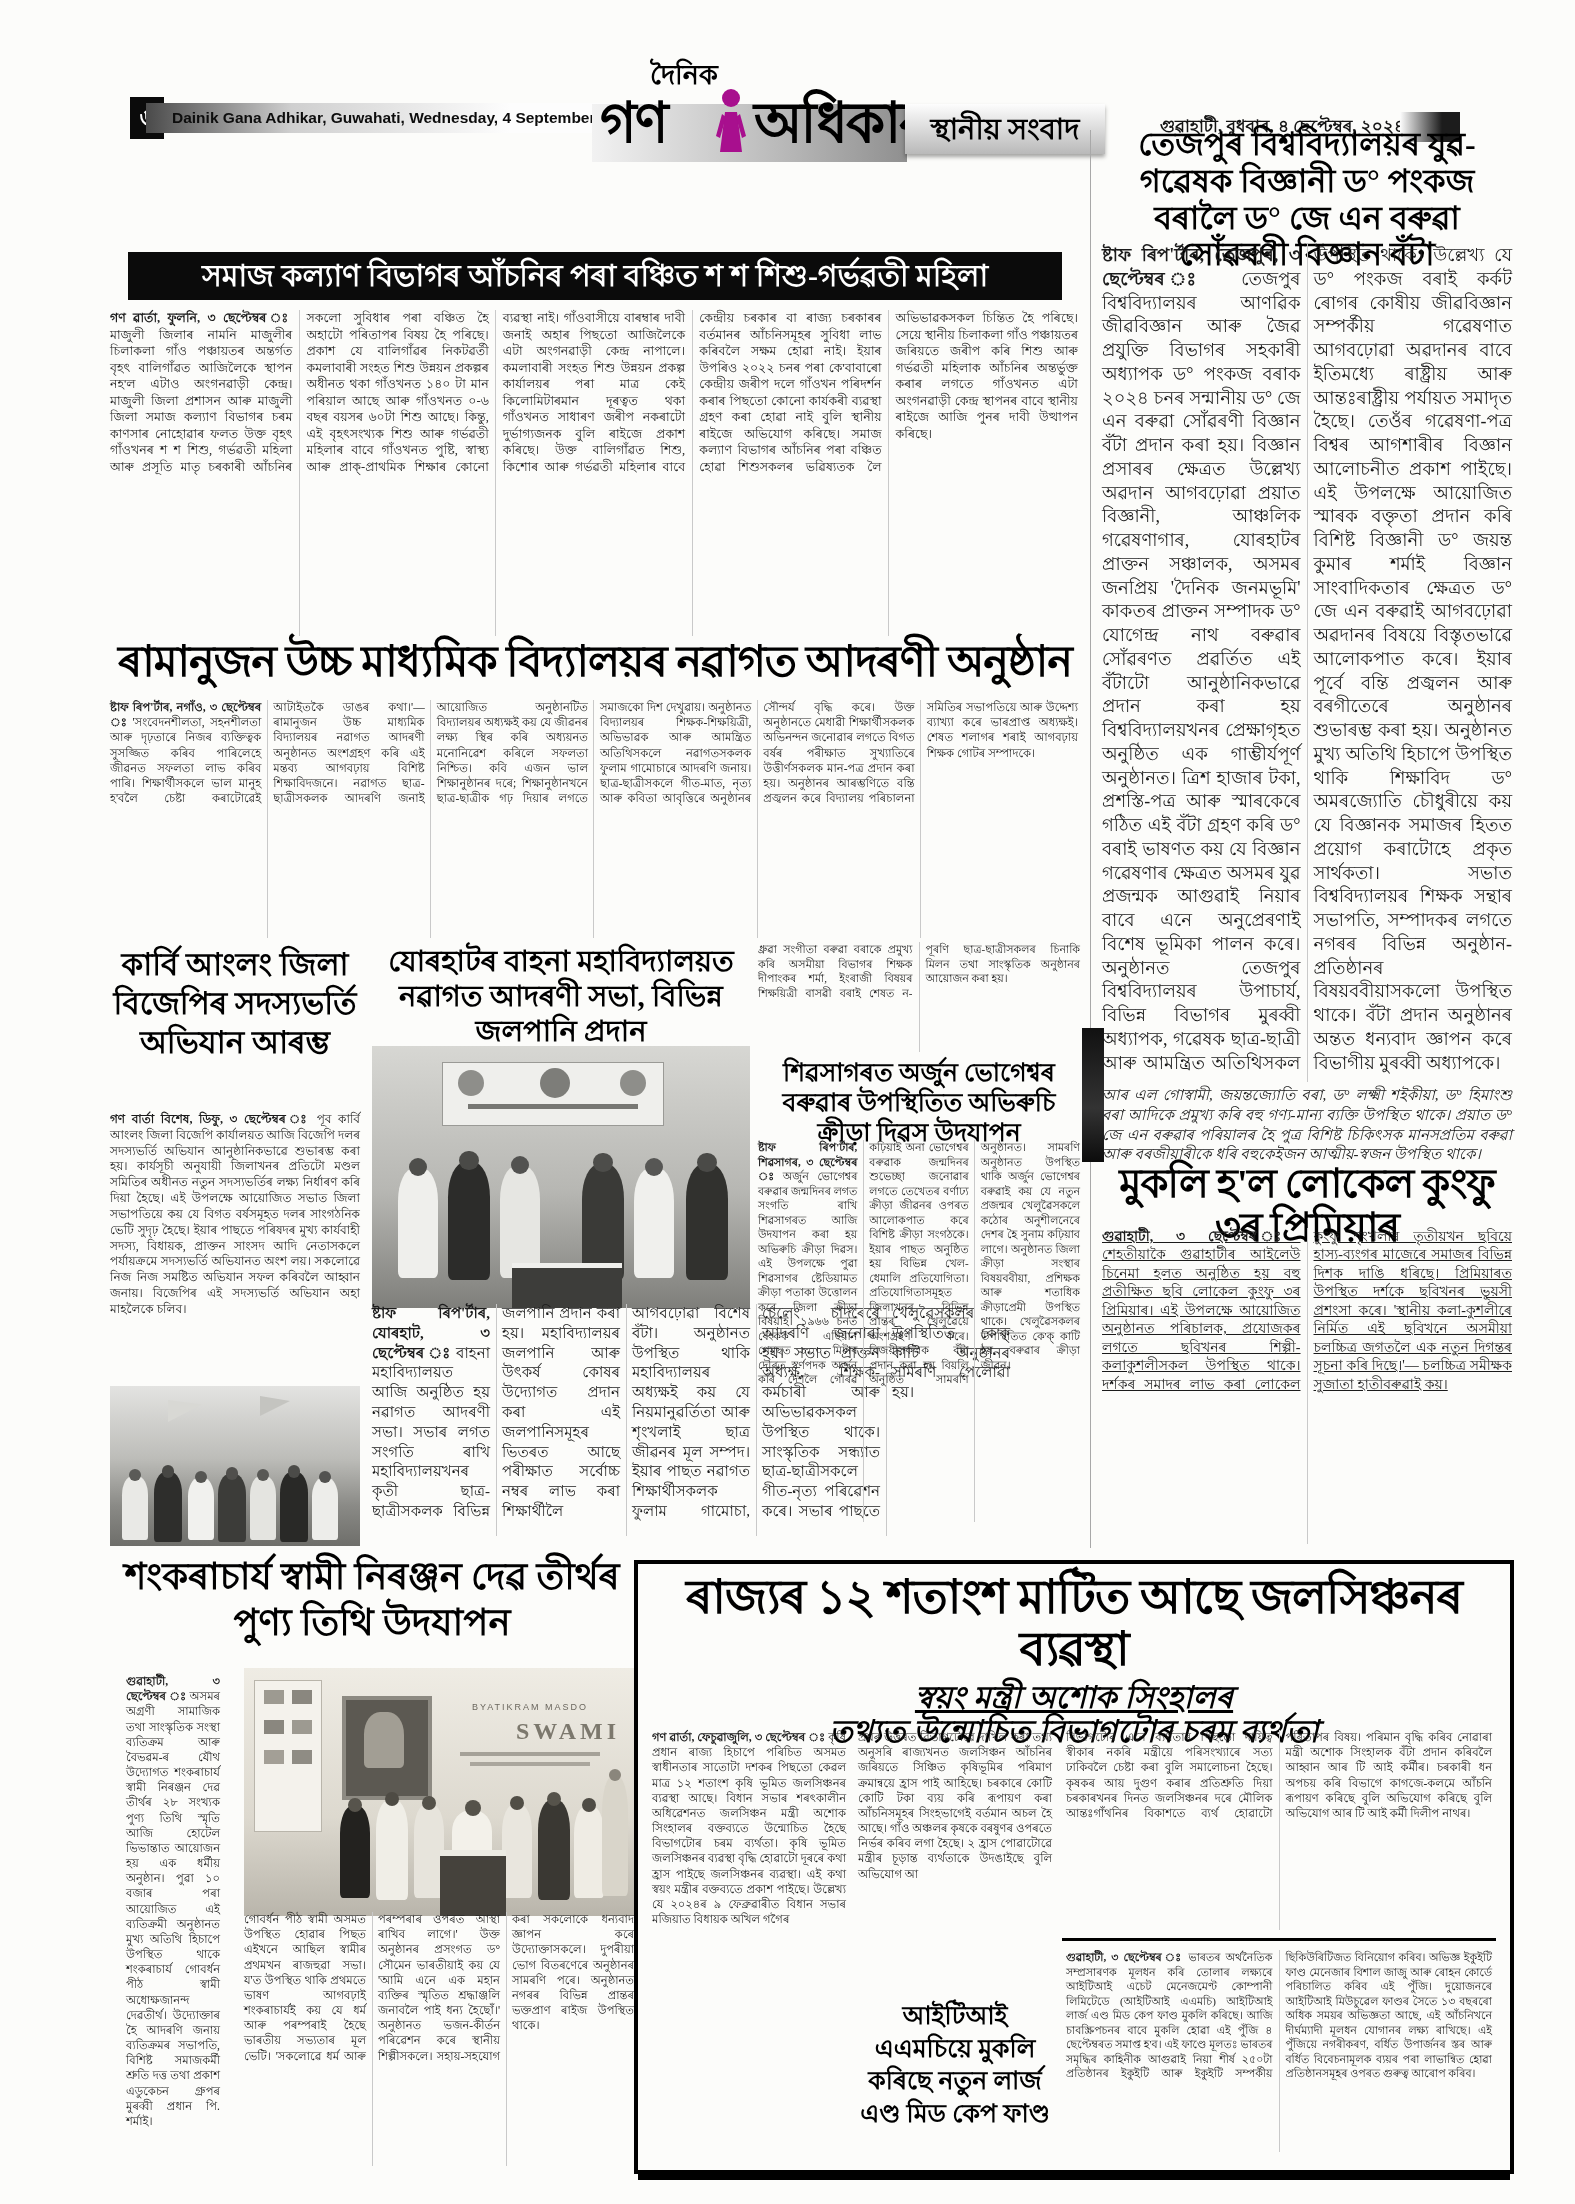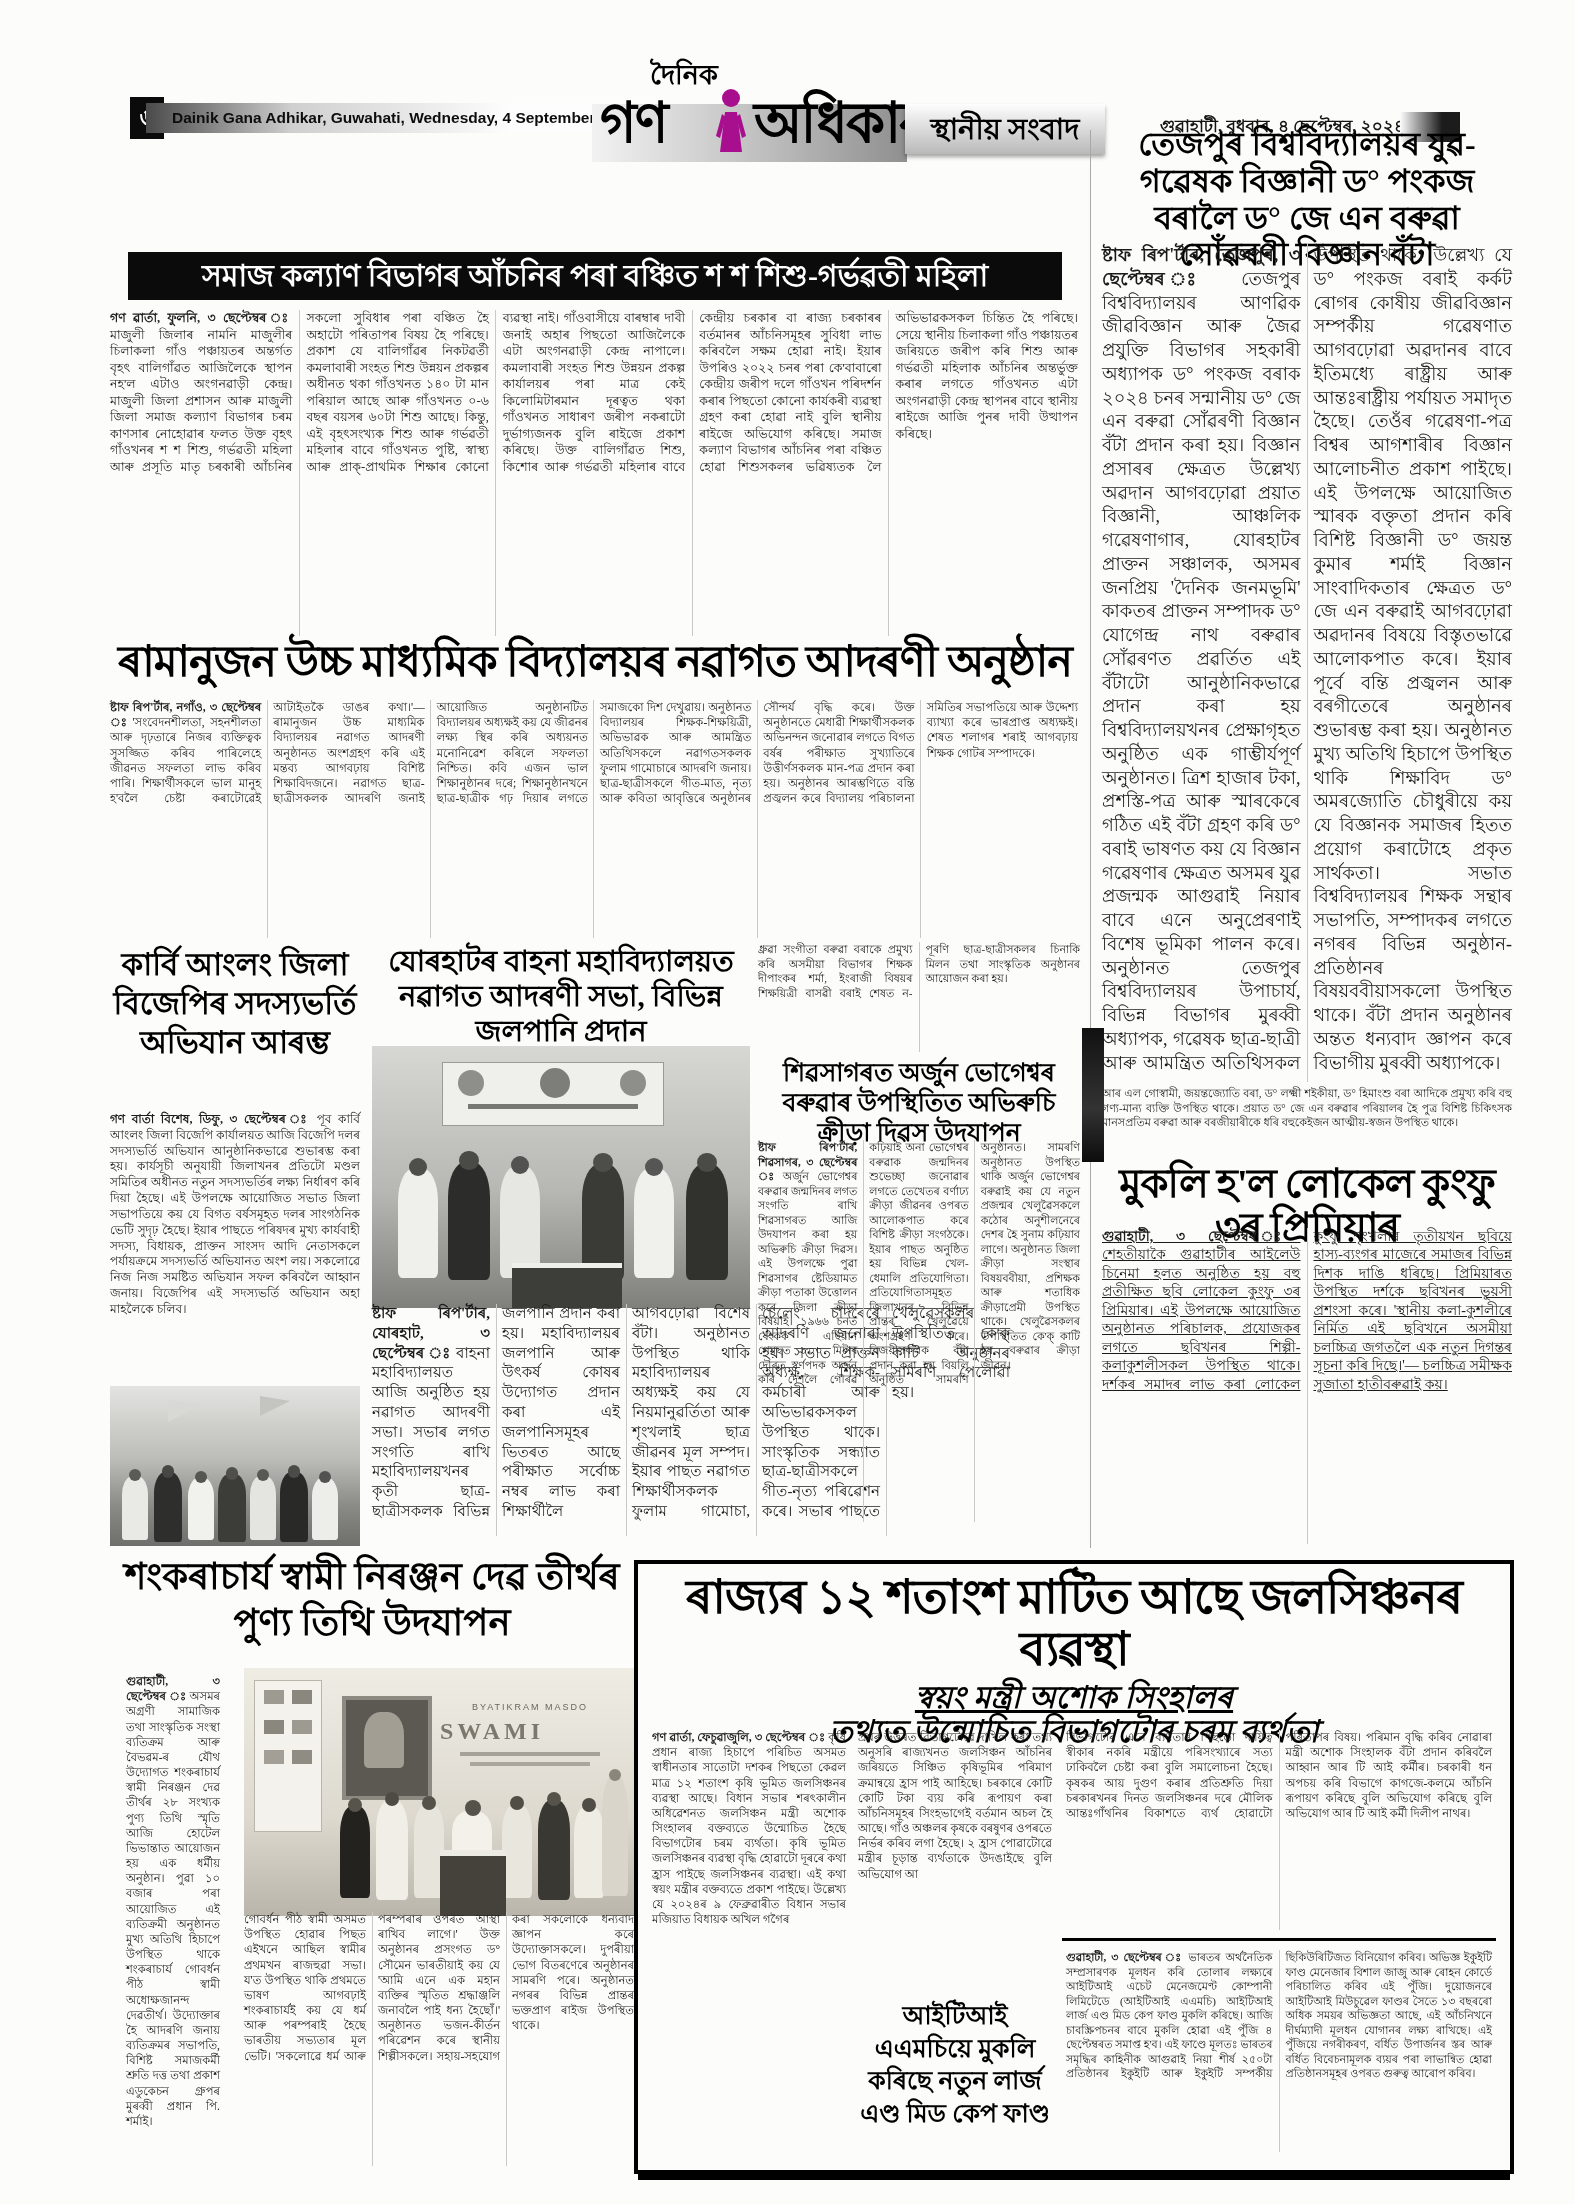--- a/index.html
+++ b/index.html
@@ -72,21 +72,21 @@
   <div class="abs vline" style="left:1090px;top:130px;height:1418px;"></div>
 
   <div class="abs hl" style="left:1102px;top:126px;width:410px;font-size:32px;line-height:1.15;">তেজপুৰ বিশ্ববিদ্যালয়ৰ যুৱ-গৱেষক বিজ্ঞানী ড° পংকজ বৰালৈ ড° জে এন বৰুৱা সোঁৱৰণী বিজ্ঞান বঁটা</div>
 
   <div class="abs bt c2" style="left:1102px;top:244px;width:410px;height:838px;font-size:18px;">
     <p style="margin:0;">
       <b class="dl">ষ্টাফ ৰিপ'ৰ্টাৰ, তেজপুৰ, ৩ ছেপ্টেম্বৰ ঃ</b>
       <span>তেজপুৰ বিশ্ববিদ্যালয়ৰ আণৱিক জীৱবিজ্ঞান আৰু জৈৱ প্ৰযুক্তি বিভাগৰ সহকাৰী অধ্যাপক ড° পংকজ বৰাক ২০২৪ চনৰ সন্মানীয় ড° জে এন বৰুৱা সোঁৱৰণী বিজ্ঞান বঁটা প্ৰদান কৰা হয়। বিজ্ঞান প্ৰসাৰৰ ক্ষেত্ৰত উল্লেখ্য অৱদান আগবঢ়োৱা প্ৰয়াত বিজ্ঞানী, আঞ্চলিক গৱেষণাগাৰ, যোৰহাটৰ প্ৰাক্তন সঞ্চালক, অসমৰ জনপ্ৰিয় 'দৈনিক জনমভূমি' কাকতৰ প্ৰাক্তন সম্পাদক ড° যোগেন্দ্ৰ নাথ বৰুৱাৰ সোঁৱৰণত প্ৰৱৰ্তিত এই বঁটাটো আনুষ্ঠানিকভাৱে প্ৰদান কৰা হয় বিশ্ববিদ্যালয়খনৰ প্ৰেক্ষাগৃহত অনুষ্ঠিত এক গাম্ভীৰ্যপূৰ্ণ অনুষ্ঠানত। ত্ৰিশ হাজাৰ টকা, প্ৰশস্তি-পত্ৰ আৰু স্মাৰকেৰে গঠিত এই বঁটা গ্ৰহণ কৰি ড° বৰাই ভাষণত কয় যে বিজ্ঞান গৱেষণাৰ ক্ষেত্ৰত অসমৰ যুৱ প্ৰজন্মক আগুৱাই নিয়াৰ বাবে এনে অনুপ্ৰেৰণাই বিশেষ ভূমিকা পালন কৰে। অনুষ্ঠানত তেজপুৰ বিশ্ববিদ্যালয়ৰ উপাচাৰ্য, বিভিন্ন বিভাগৰ মুৰব্বী অধ্যাপক, গৱেষক ছাত্ৰ-ছাত্ৰী আৰু আমন্ত্ৰিত অতিথিসকল উপস্থিত থাকে। উল্লেখ্য যে ড° পংকজ বৰাই কৰ্কট ৰোগৰ কোষীয় জীৱবিজ্ঞান সম্পৰ্কীয় গৱেষণাত আগবঢ়োৱা অৱদানৰ বাবে ইতিমধ্যে ৰাষ্ট্ৰীয় আৰু আন্তঃৰাষ্ট্ৰীয় পৰ্যায়ত সমাদৃত হৈছে। তেওঁৰ গৱেষণা-পত্ৰ বিশ্বৰ আগশাৰীৰ বিজ্ঞান আলোচনীত প্ৰকাশ পাইছে। এই উপলক্ষে আয়োজিত স্মাৰক বক্তৃতা প্ৰদান কৰি বিশিষ্ট বিজ্ঞানী ড° জয়ন্ত কুমাৰ শৰ্মাই বিজ্ঞান সাংবাদিকতাৰ ক্ষেত্ৰত ড° জে এন বৰুৱাই আগবঢ়োৱা অৱদানৰ বিষয়ে বিস্তৃতভাৱে আলোকপাত কৰে। ইয়াৰ পূৰ্বে বন্তি প্ৰজ্বলন আৰু বৰগীতেৰে অনুষ্ঠানৰ শুভাৰম্ভ কৰা হয়। অনুষ্ঠানত মুখ্য অতিথি হিচাপে উপস্থিত থাকি শিক্ষাবিদ ড° অমৰজ্যোতি চৌধুৰীয়ে কয় যে বিজ্ঞানক সমাজৰ হিতত প্ৰয়োগ কৰাটোহে প্ৰকৃত সাৰ্থকতা। সভাত বিশ্ববিদ্যালয়ৰ শিক্ষক সন্থাৰ সভাপতি, সম্পাদকৰ লগতে নগৰৰ বিভিন্ন অনুষ্ঠান-প্ৰতিষ্ঠানৰ বিষয়ববীয়াসকলো উপস্থিত থাকে। বঁটা প্ৰদান অনুষ্ঠানৰ অন্তত ধন্যবাদ জ্ঞাপন কৰে বিভাগীয় মুৰব্বী অধ্যাপকে।</span>
     </p>
   </div>
-  <div class="abs bt" style="left:1102px;top:1086px;width:410px;height:70px;font-size:11px;">আৰ এল গোস্বামী, জয়ন্তজ্যোতি বৰা, ড° লক্ষ্মী শইকীয়া, ড° হিমাংশু বৰা আদিকে প্ৰমুখ্য কৰি বহু গণ্য-মান্য ব্যক্তি উপস্থিত থাকে। প্ৰয়াত ড° জে এন বৰুৱাৰ পৰিয়ালৰ হৈ পুত্ৰ বিশিষ্ট চিকিৎসক মানসপ্ৰতিম বৰুৱা আৰু বৰজীয়াৰীকে ধৰি বহুকেইজন আত্মীয়-স্বজন উপস্থিত থাকে।</div>
+  <div class="abs bt" style="left:1102px;top:1086px;width:410px;height:70px;font-size:15px;font-style:italic;">আৰ এল গোস্বামী, জয়ন্তজ্যোতি বৰা, ড° লক্ষ্মী শইকীয়া, ড° হিমাংশু বৰা আদিকে প্ৰমুখ্য কৰি বহু গণ্য-মান্য ব্যক্তি উপস্থিত থাকে। প্ৰয়াত ড° জে এন বৰুৱাৰ পৰিয়ালৰ হৈ পুত্ৰ বিশিষ্ট চিকিৎসক মানসপ্ৰতিম বৰুৱা আৰু বৰজীয়াৰীকে ধৰি বহুকেইজন আত্মীয়-স্বজন উপস্থিত থাকে।</div>
 
   <div class="abs hl" style="left:110px;top:638px;width:970px;font-size:43px;letter-spacing:-1px;">ৰামানুজন উচ্চ মাধ্যমিক বিদ্যালয়ৰ নৱাগত আদৰণী অনুষ্ঠান</div>
 
   <div class="abs bt c6" style="left:110px;top:700px;width:968px;height:238px;font-size:11.5px;">
     <p style="margin:0;">
       <b class="dl">ষ্টাফ ৰিপ'ৰ্টাৰ, নগাঁও, ৩ ছেপ্টেম্বৰ ঃ</b>
       <span>'সংবেদনশীলতা, সহনশীলতা আৰু দৃঢ়তাৰে নিজৰ ব্যক্তিত্বক সুসজ্জিত কৰিব পাৰিলেহে জীৱনত সফলতা লাভ কৰিব পাৰি। শিক্ষাৰ্থীসকলে ভাল মানুহ হ'বলৈ চেষ্টা কৰাটোৱেই আটাইতকৈ ডাঙৰ কথা।'— ৰামানুজন উচ্চ মাধ্যমিক বিদ্যালয়ৰ নৱাগত আদৰণী অনুষ্ঠানত অংশগ্ৰহণ কৰি এই মন্তব্য আগবঢ়ায় বিশিষ্ট শিক্ষাবিদজনে। নৱাগত ছাত্ৰ-ছাত্ৰীসকলক আদৰণি জনাই আয়োজিত অনুষ্ঠানটিত বিদ্যালয়ৰ অধ্যক্ষই কয় যে জীৱনৰ লক্ষ্য স্থিৰ কৰি অধ্যয়নত মনোনিৱেশ কৰিলে সফলতা নিশ্চিত। কবি এজন ভাল শিক্ষানুষ্ঠানৰ দৰে; শিক্ষানুষ্ঠানখনে ছাত্ৰ-ছাত্ৰীক গঢ় দিয়াৰ লগতে সমাজকো দিশ দেখুৱায়। অনুষ্ঠানত বিদ্যালয়ৰ শিক্ষক-শিক্ষয়িত্ৰী, অভিভাৱক আৰু আমন্ত্ৰিত অতিথিসকলে নৱাগতসকলক ফুলাম গামোচাৰে আদৰণি জনায়। ছাত্ৰ-ছাত্ৰীসকলে গীত-মাত, নৃত্য আৰু কবিতা আবৃত্তিৰে অনুষ্ঠানৰ সৌন্দৰ্য বৃদ্ধি কৰে। উক্ত অনুষ্ঠানতে মেধাৱী শিক্ষাৰ্থীসকলক অভিনন্দন জনোৱাৰ লগতে বিগত বৰ্ষৰ পৰীক্ষাত সুখ্যাতিৰে উত্তীৰ্ণসকলক মান-পত্ৰ প্ৰদান কৰা হয়। অনুষ্ঠানৰ আৰম্ভণিতে বন্তি প্ৰজ্বলন কৰে বিদ্যালয় পৰিচালনা সমিতিৰ সভাপতিয়ে আৰু উদ্দেশ্য ব্যাখ্যা কৰে ভাৰপ্ৰাপ্ত অধ্যক্ষই। শেষত শলাগৰ শৰাই আগবঢ়ায় শিক্ষক গোটৰ সম্পাদকে।</span>
     </p>
   </div>
 
@@ -189,21 +189,21 @@
     <div style="position:absolute;left:10px;top:12px;width:66px;height:150px;background:#f4f2ec;border:1px solid #b9b5ab;"></div>
     <div style="position:absolute;left:20px;top:22px;width:20px;height:14px;background:#9d9a91;"></div>
     <div style="position:absolute;left:48px;top:22px;width:20px;height:14px;background:#8a877f;"></div>
     <div style="position:absolute;left:20px;top:52px;width:20px;height:14px;background:#8a877f;"></div>
     <div style="position:absolute;left:48px;top:52px;width:20px;height:14px;background:#9d9a91;"></div>
     <div style="position:absolute;left:20px;top:82px;width:20px;height:14px;background:#a39f96;"></div>
     <div style="position:absolute;left:48px;top:82px;width:20px;height:14px;background:#8f8c84;"></div>
     <div style="position:absolute;left:98px;top:28px;width:82px;height:96px;background:#5c5952;border:4px solid #8d8a82;"></div>
     <div style="position:absolute;left:120px;top:44px;width:40px;height:56px;background:#a29e94;border-radius:40% 40% 10% 10%;"></div>
     <div style="position:absolute;left:196px;top:34px;width:180px;text-align:center;font-family:'Liberation Sans',sans-serif;font-size:9px;letter-spacing:2px;color:#6b675e;">BYATIKRAM MASDO</div>
-    <div style="position:absolute;left:196px;top:50px;width:180px;text-align:left;font-size:24px;letter-spacing:4px;color:#7c786d;font-weight:bold;">SWAMI</div>
+    <div style="position:absolute;left:196px;top:50px;width:180px;text-align:right;font-size:24px;letter-spacing:4px;color:#7c786d;font-weight:bold;">SWAMI</div>
     <div style="position:absolute;left:216px;top:84px;width:140px;height:4px;background:#a5a198;"></div>
     <div style="position:absolute;left:226px;top:94px;width:120px;height:4px;background:#aaa69d;"></div>
     <div class="person" style="left:96px;bottom:18px;width:30px;height:92px;background:#23221f;">
         <div class="head" style="background:#57544c;"></div>
       </div>
     <div class="person" style="left:132px;bottom:16px;width:32px;height:100px;background:#f0eee7;">
         <div class="head" style="background:#4e4b44;"></div>
       </div>
     <div class="person" style="left:170px;bottom:18px;width:30px;height:94px;background:#e7e4dc;">
         <div class="head" style="background:#55524a;"></div>

